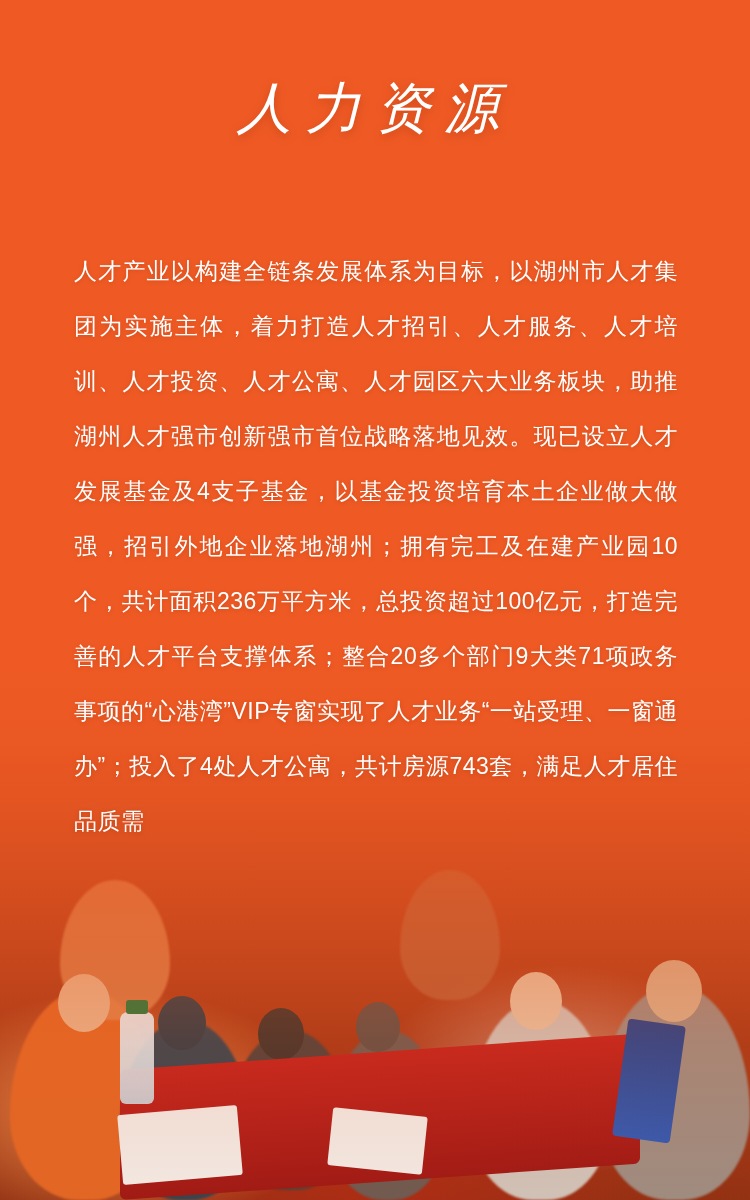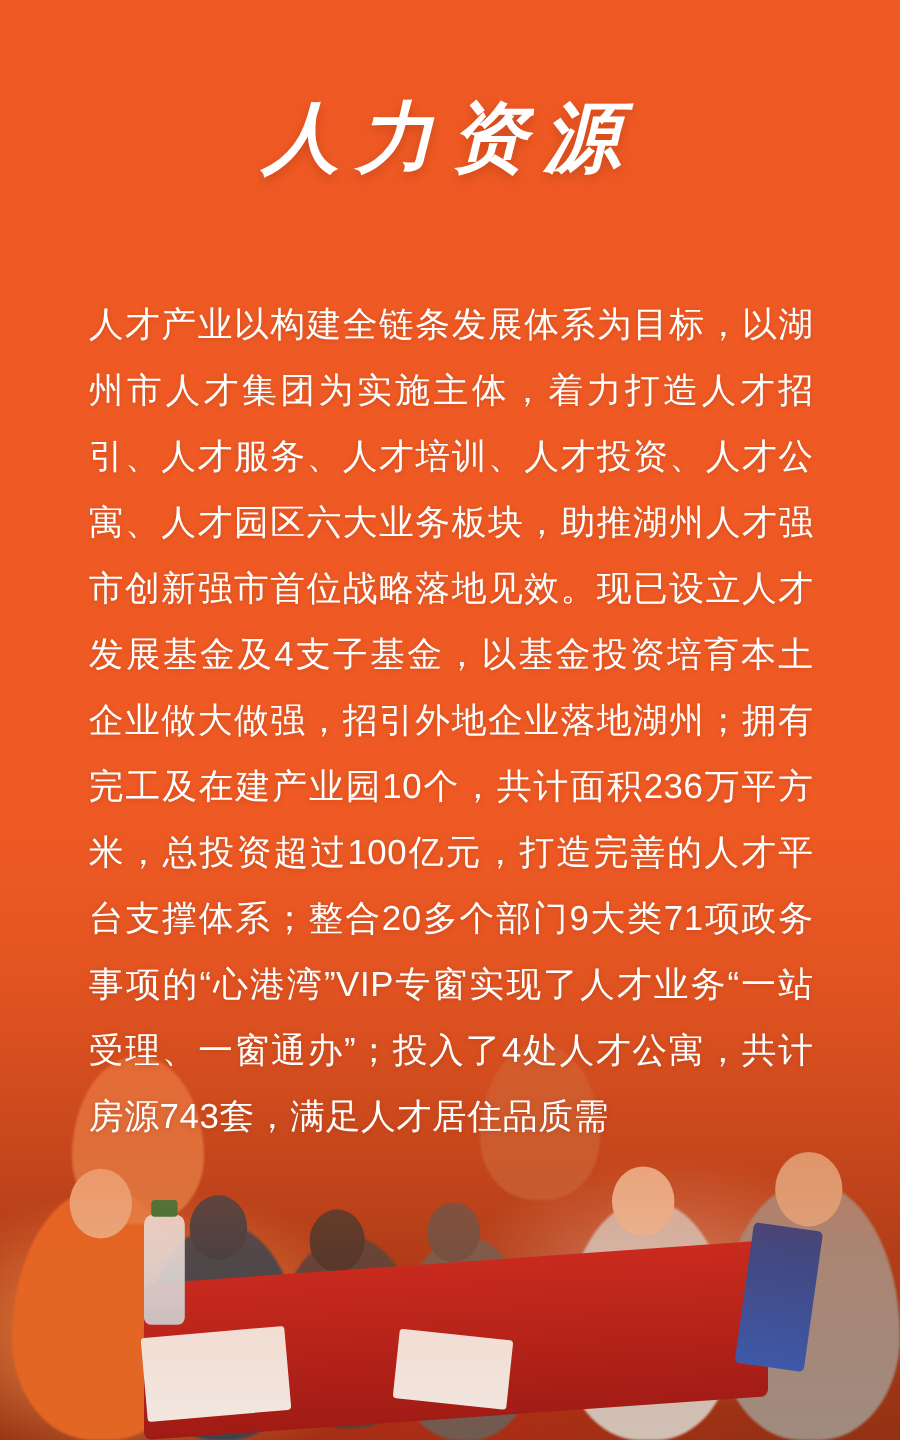--- a/index.html
+++ b/index.html
@@ -128,33 +128,33 @@
     inset: 0;
   }
   .title {
     position: absolute;
     top: 72px;
     left: 0;
     right: 0;
     text-align: center;
     color: #ffffff;
     font-family: "DejaVu Serif", "Liberation Serif", serif;
-    font-size: 64px;
-    font-weight: bold;
+    font-size: 55px;
+    font-weight: normal;
     font-style: italic;
     letter-spacing: 14px;
     text-shadow: 0 3px 10px rgba(140,40,10,0.35);
   }
   .body-text {
     position: absolute;
     top: 244px;
     left: 74px;
     width: 604px;
     color: #ffffff;
-    font-size: 29px;
+    font-size: 23px;
     line-height: 55px;
     letter-spacing: 0.5px;
     text-align: justify;
     text-shadow: 0 1px 4px rgba(150,50,15,0.35);
   }
 </style>
 </head>
 <body>
 
 <div class="poster">

